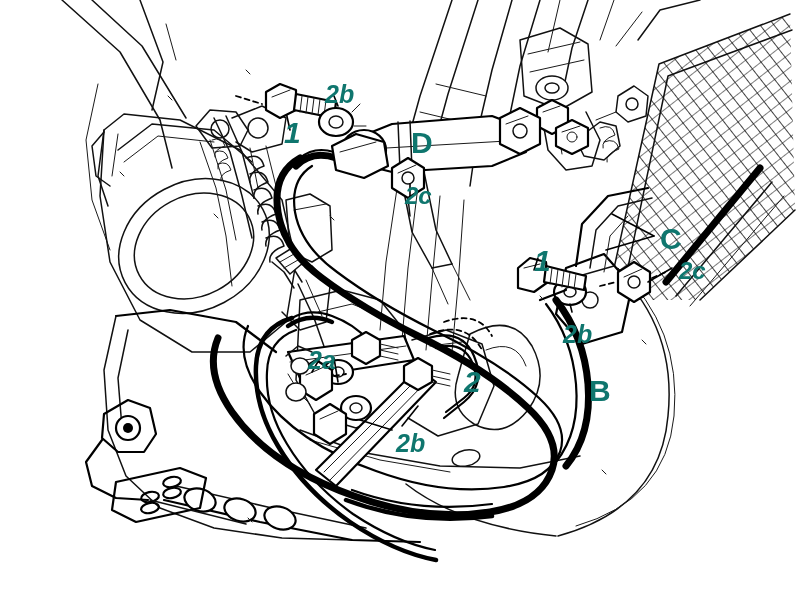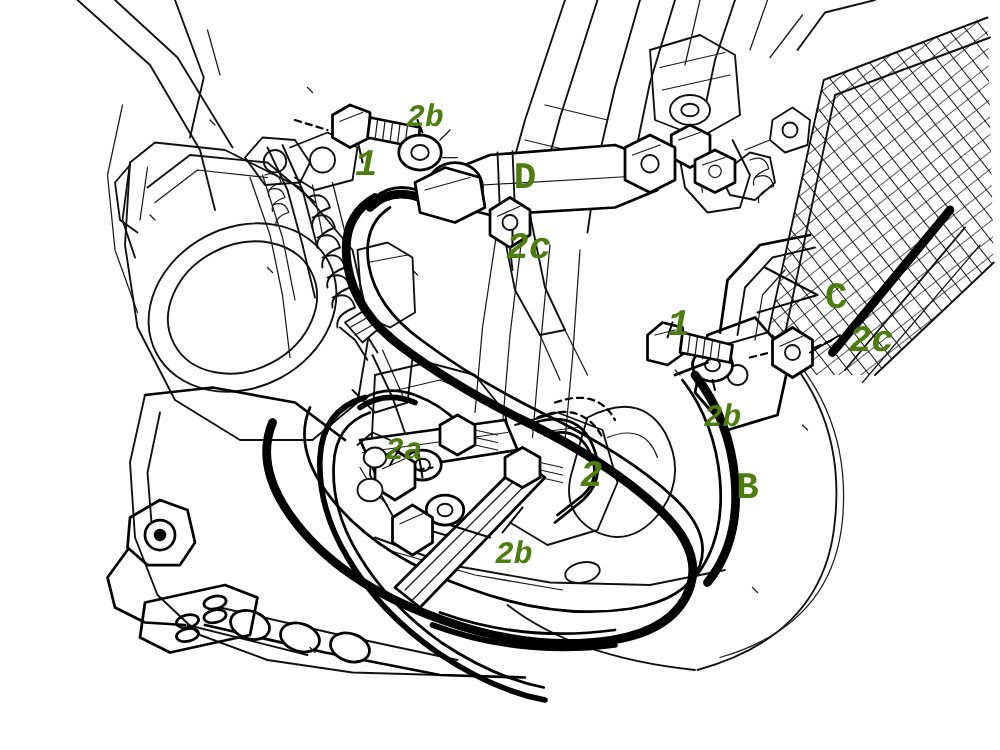--- a/index.html
+++ b/index.html
@@ -32,32 +32,32 @@
   .ln-heavy  { fill:none; stroke:#000000; stroke-width:4.5; stroke-linecap:round; stroke-linejoin:round; }
   .ln-xheavy { fill:none; stroke:#000000; stroke-width:7.0; stroke-linecap:round; stroke-linejoin:round; }
   .fill-white-thin { fill:#ffffff; stroke:#111111; stroke-width:1.5; stroke-linejoin:round; }
   .fill-white-med  { fill:#ffffff; stroke:#000000; stroke-width:2.2; stroke-linejoin:round; }
   .fill-black      { fill:#000000; stroke:none; }
   .leader { fill:none; stroke:#000000; stroke-width:1.6; stroke-linecap:round; }
   .leader-dash { fill:none; stroke:#000000; stroke-width:1.8; stroke-linecap:round; stroke-dasharray:5 4; }
 
   .callout {
     position: absolute;
-    font-family: Liberation Mono, monospace;
+    font-family: Liberation Sans, sans-serif;
     font-weight: bold;
     font-style: italic;
-    color: #4d7c0f;
+    color: #0f766e;
     line-height: 1;
     white-space: nowrap;
     user-select: none;
   }
   .callout.upright { font-style: normal; }
   .c-big  { font-size: 30px; }
   .c-mid  { font-size: 25px; }
-  .c-sml  { font-size: 30px; text-align: center; }
+  .c-sml  { font-size: 24px; text-align: center; }
 </style>
 </head>
 <body>
 
 <div id="stage">
 
   <svg id="drawing" viewBox="0 0 800 600" xmlns="http://www.w3.org/2000/svg">
 
     <defs>
 

